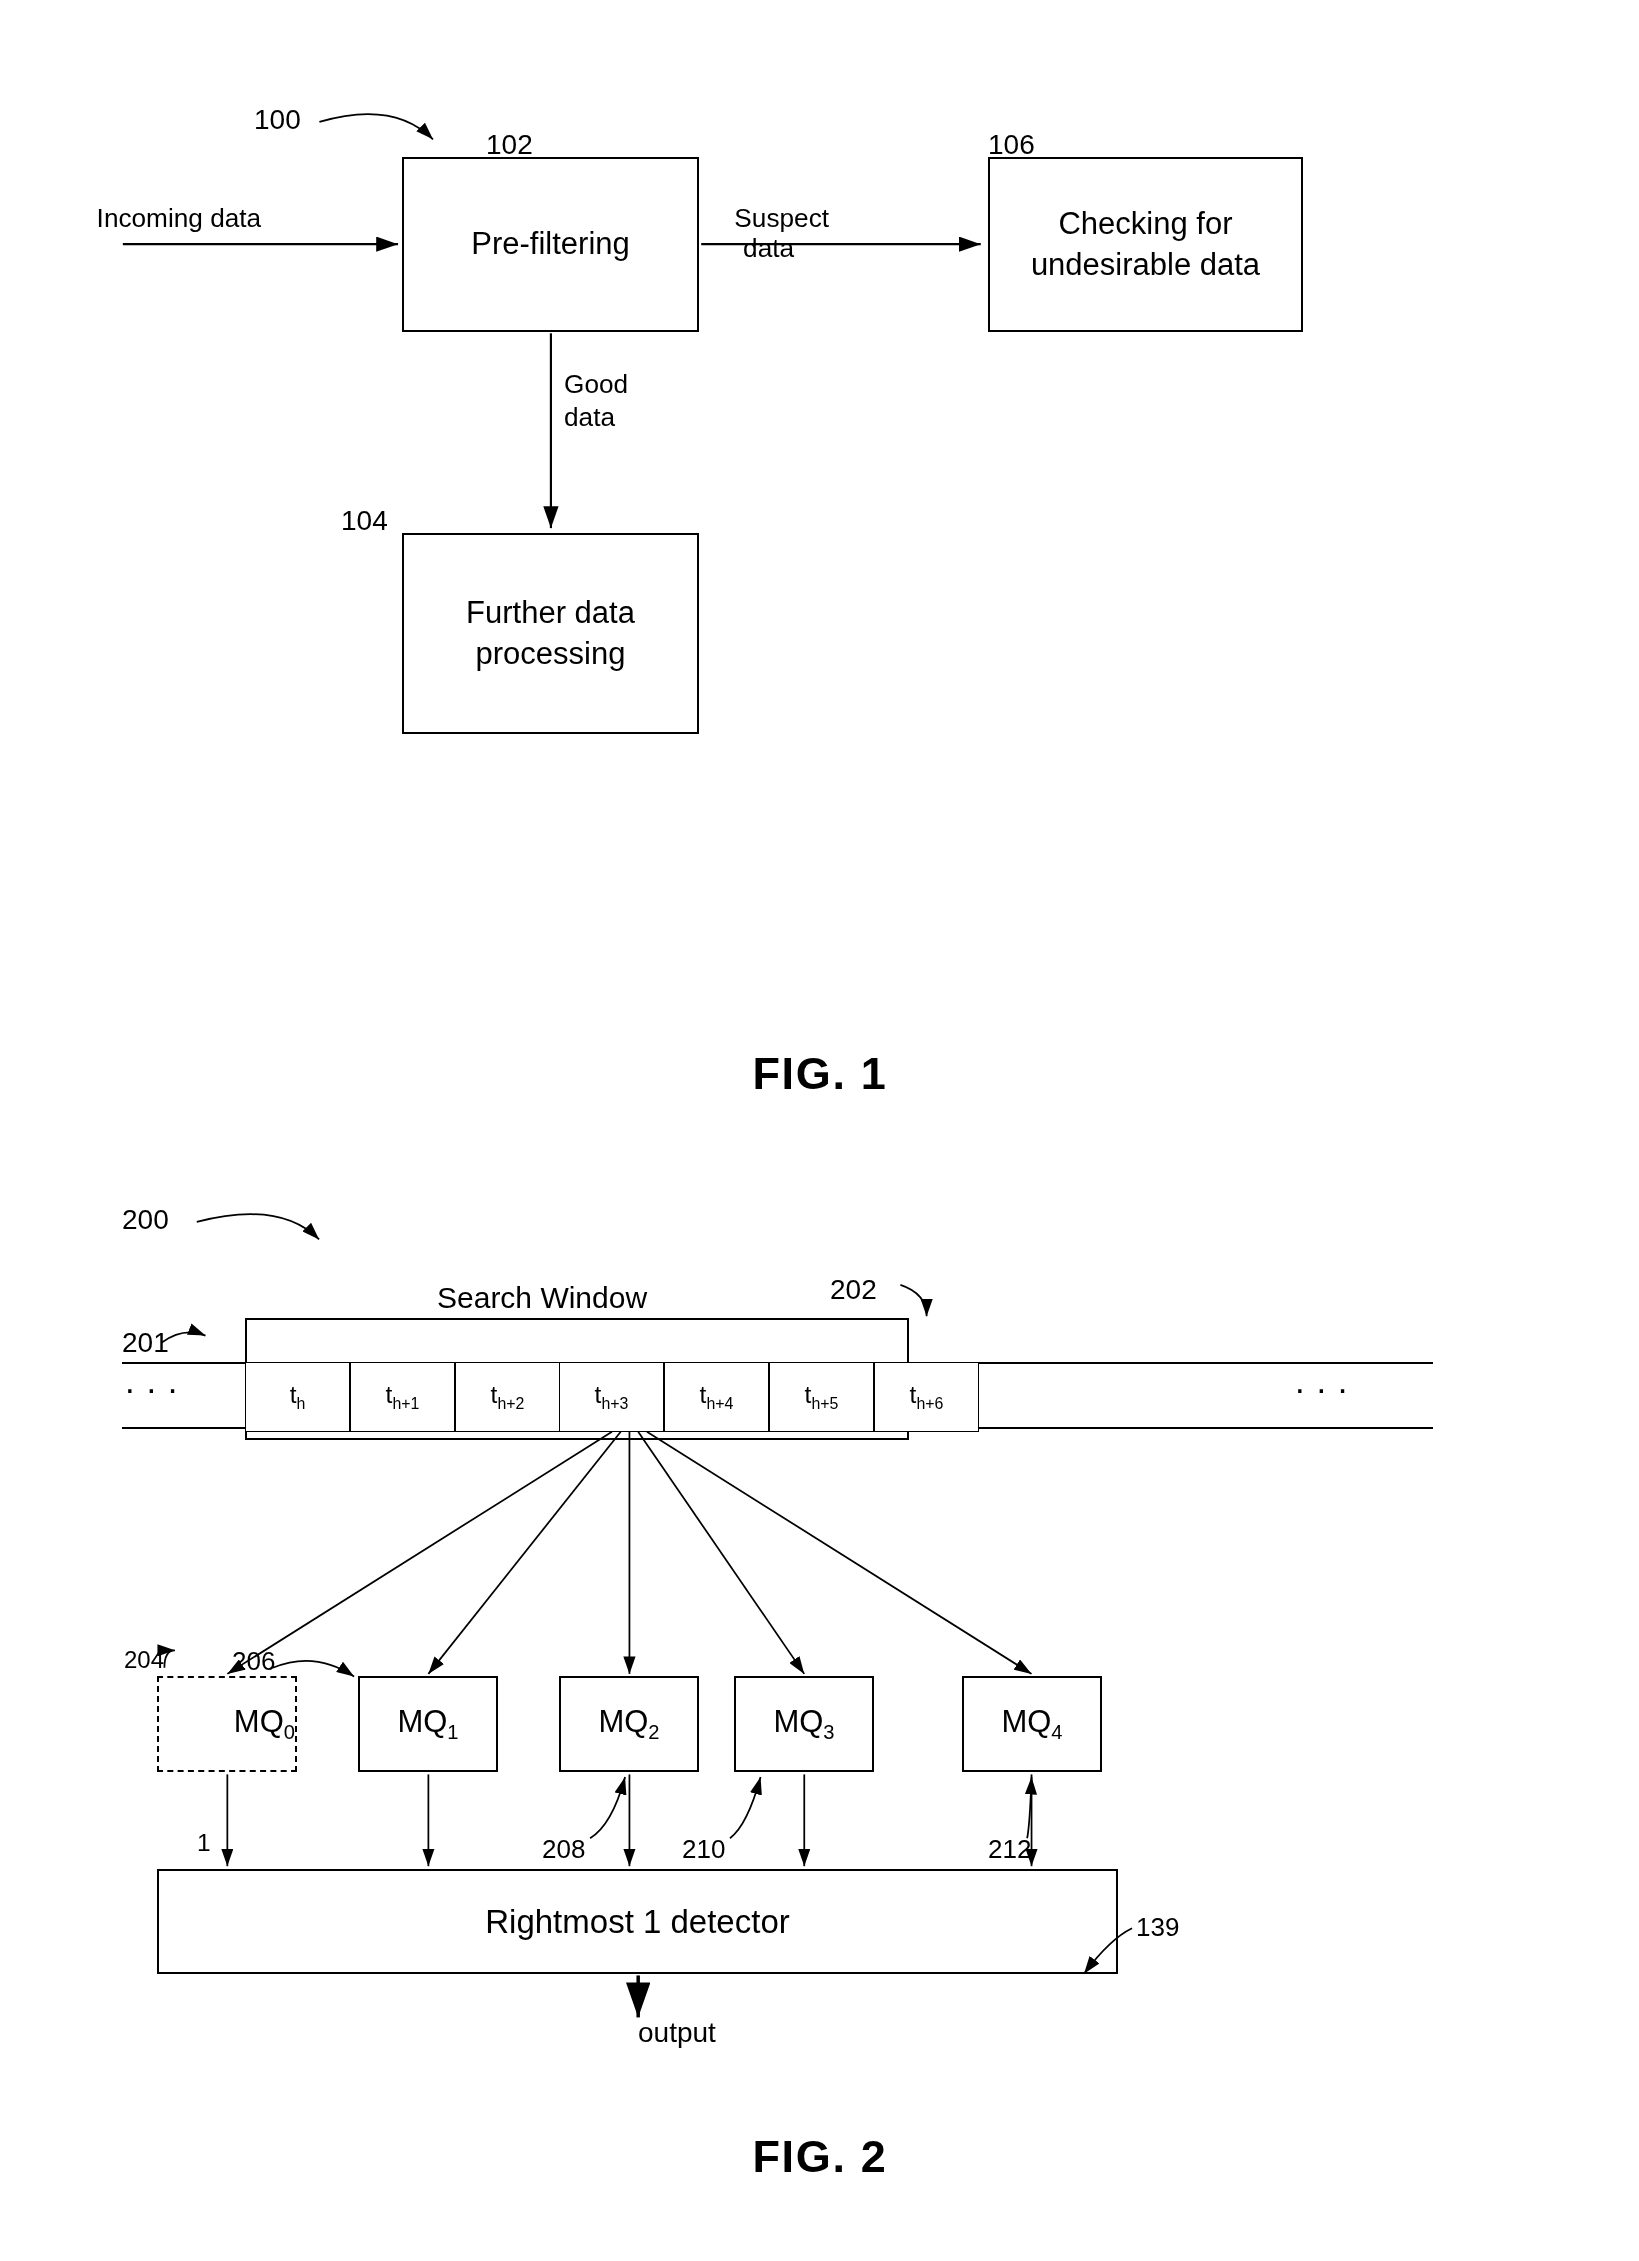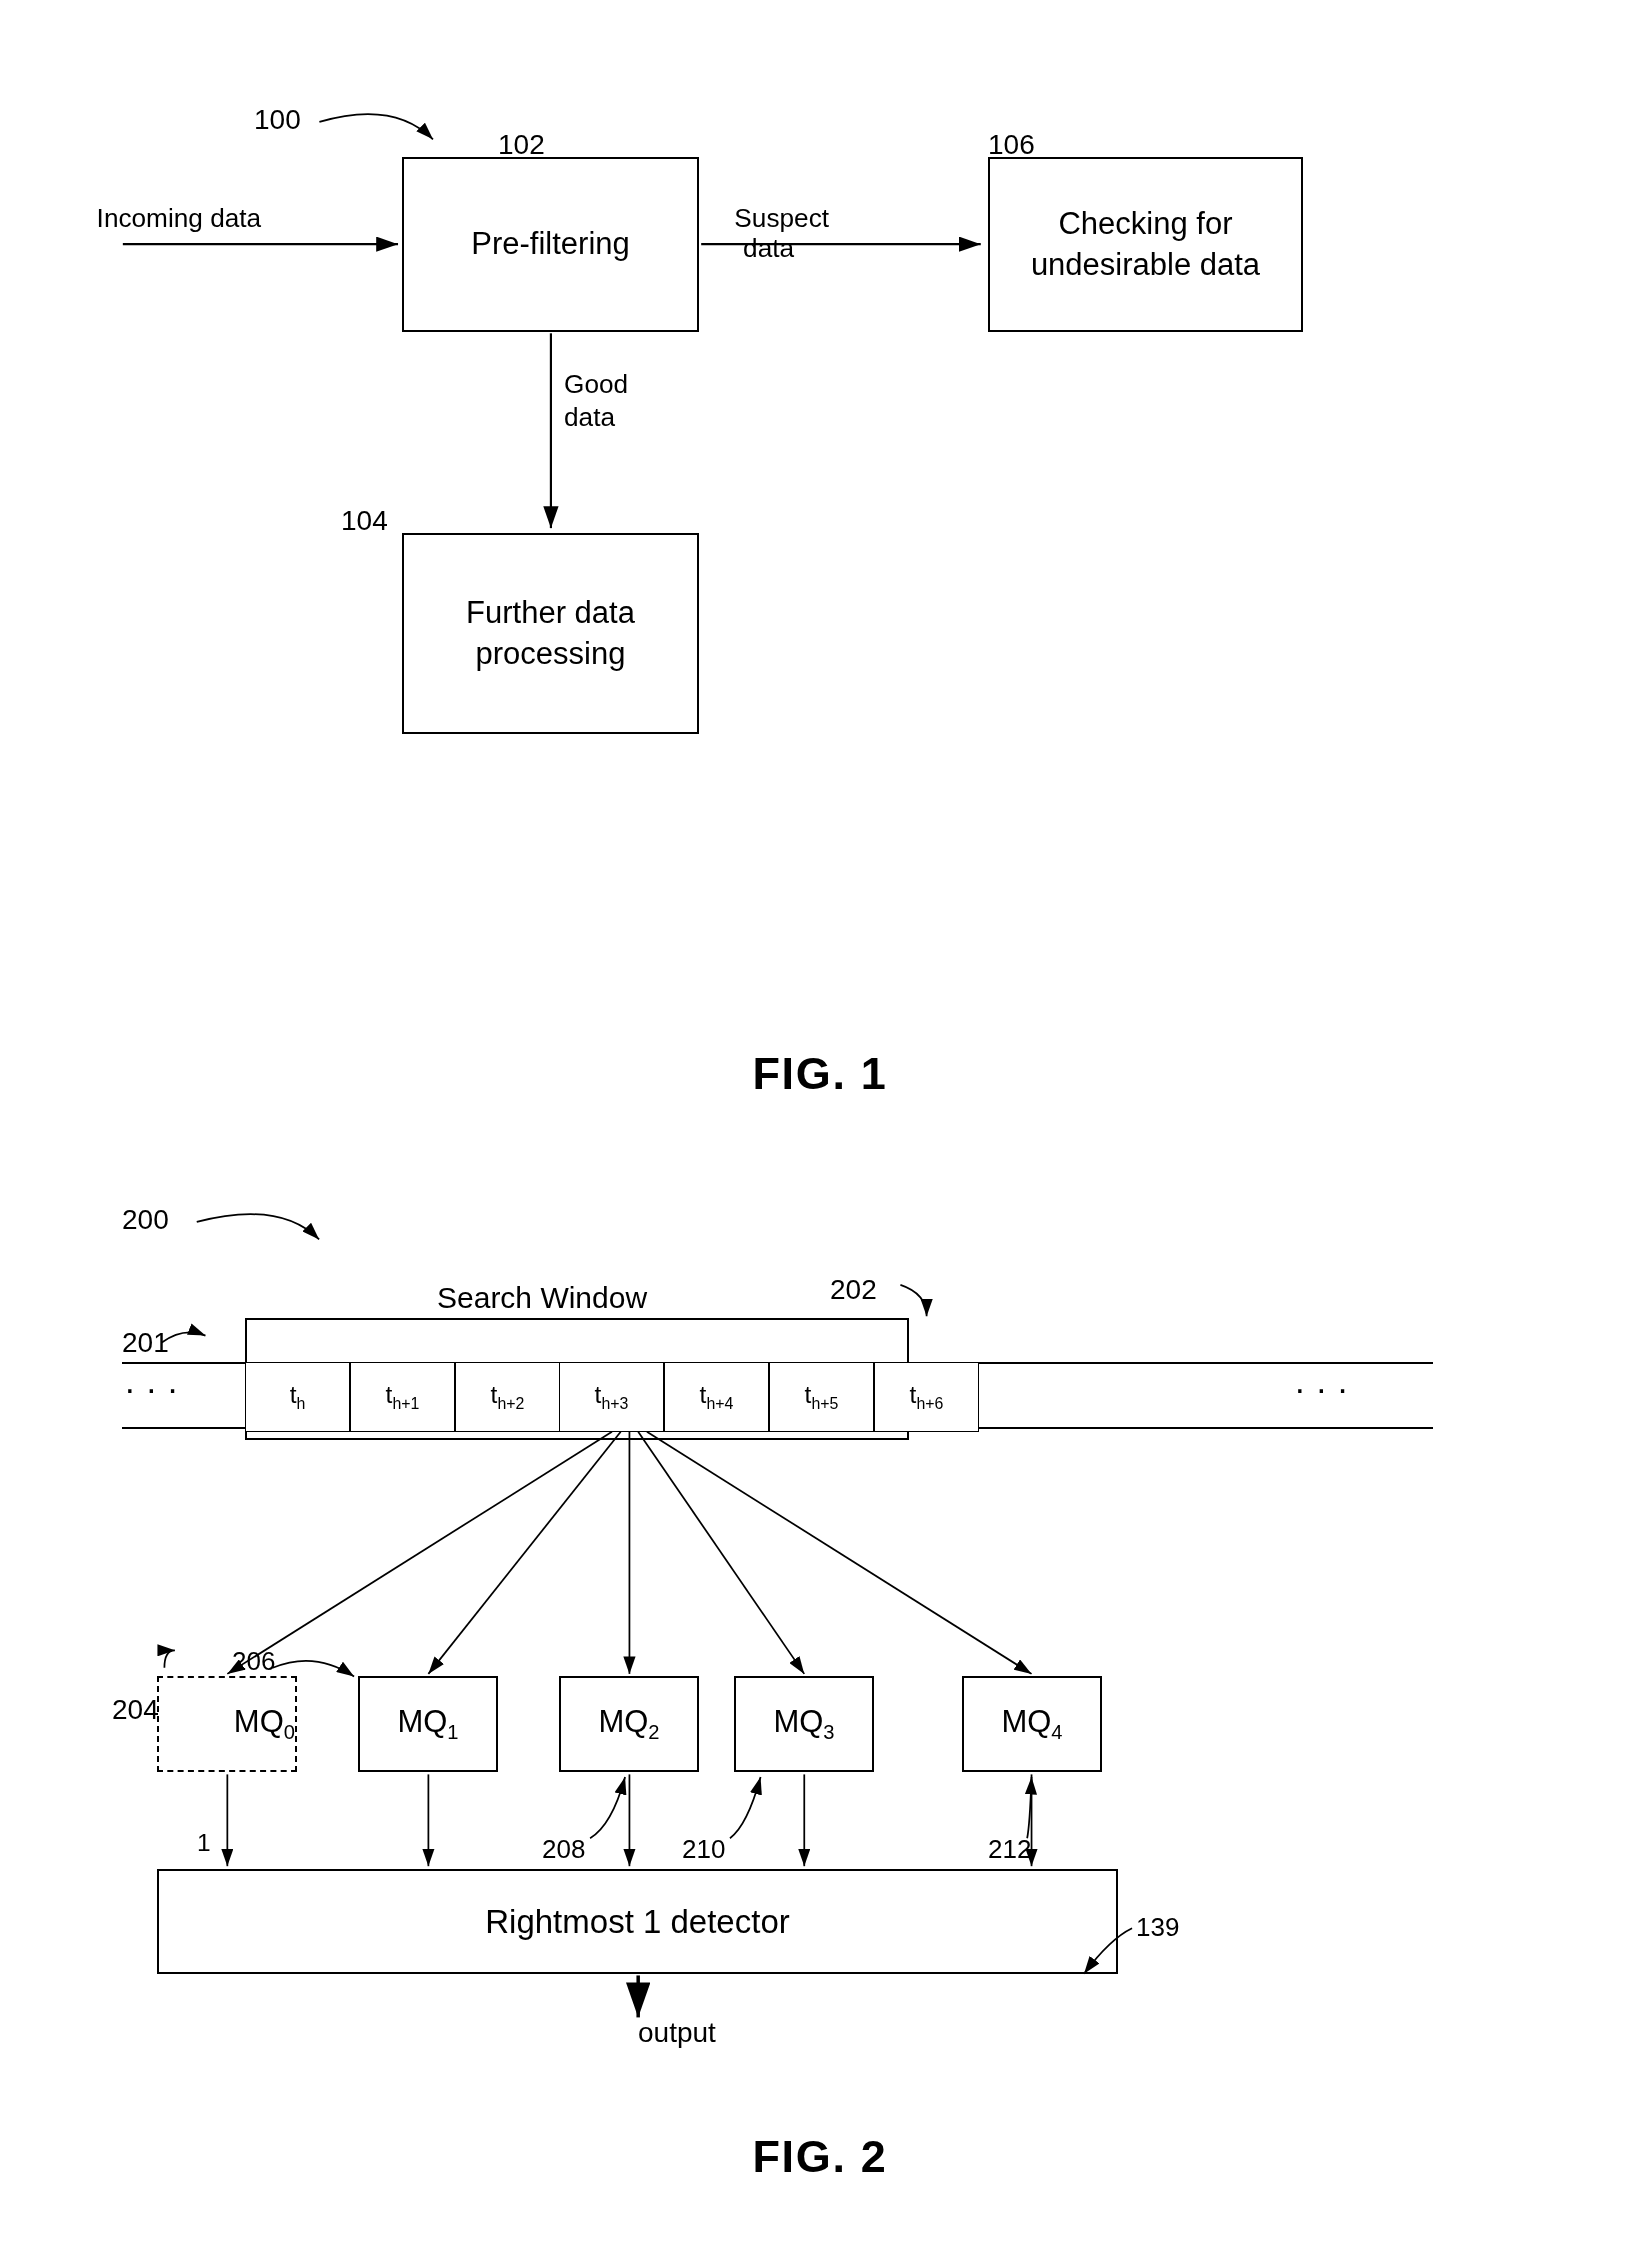--- a/index.html
+++ b/index.html
@@ -61,21 +61,21 @@
       width: 297px; height: 201px;
     }
 
     .label-100 {
       position: absolute;
       left: 184px; top: 52px;
       font-size: 28px;
     }
     .label-102 {
       position: absolute;
-      left: 428px; top: 77px;
+      left: 416px; top: 77px;
       font-size: 28px;
     }
     .label-104 {
       position: absolute;
       left: 271px; top: 453px;
       font-size: 28px;
     }
     .label-106 {
       position: absolute;
       left: 918px; top: 77px;
@@ -197,22 +197,22 @@
       left: 1066px; top: 760px;
     }
     .label-output {
       position: absolute;
       font-size: 28px;
       left: 568px; top: 865px;
     }
 
     .label-204 {
       position: absolute;
-      font-size: 28px;
-      left: 42px; top: 494px; margin-top: 48px;
+      font-size: 24px;
+      left: 54px; top: 494px;
     }
     .label-206 {
       position: absolute;
       font-size: 26px;
       left: 162px; top: 494px;
     }
     .label-208 {
       position: absolute;
       font-size: 26px;
       left: 472px; top: 682px;

